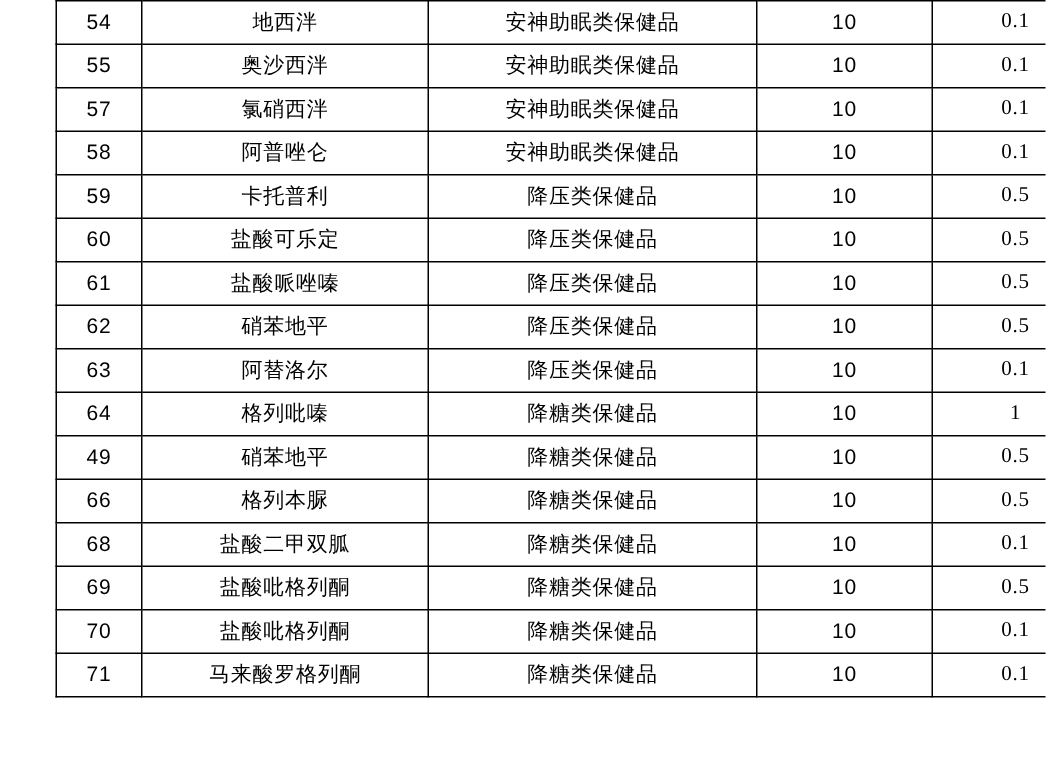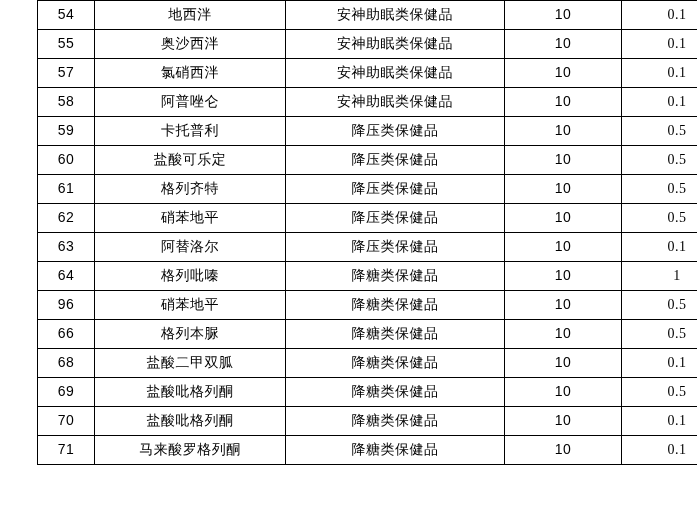--- a/index.html
+++ b/index.html
@@ -87,21 +87,21 @@
         </tr>
         <tr>
           <td class="c-index">60</td>
           <td class="c-name">盐酸可乐定</td>
           <td class="c-cat">降压类保健品</td>
           <td class="c-qty">10</td>
           <td class="c-val">0.5</td>
         </tr>
         <tr>
           <td class="c-index">61</td>
-          <td class="c-name">格列齐特</td>
+          <td class="c-name">盐酸哌唑嗪</td>
           <td class="c-cat">降压类保健品</td>
           <td class="c-qty">10</td>
           <td class="c-val">0.5</td>
         </tr>
         <tr>
           <td class="c-index">62</td>
           <td class="c-name">硝苯地平</td>
           <td class="c-cat">降压类保健品</td>
           <td class="c-qty">10</td>
           <td class="c-val">0.5</td>
@@ -114,21 +114,21 @@
           <td class="c-val">0.1</td>
         </tr>
         <tr>
           <td class="c-index">64</td>
           <td class="c-name">格列吡嗪</td>
           <td class="c-cat">降糖类保健品</td>
           <td class="c-qty">10</td>
           <td class="c-val">1</td>
         </tr>
         <tr>
-          <td class="c-index">96</td>
+          <td class="c-index">49</td>
           <td class="c-name">硝苯地平</td>
           <td class="c-cat">降糖类保健品</td>
           <td class="c-qty">10</td>
           <td class="c-val">0.5</td>
         </tr>
         <tr>
           <td class="c-index">66</td>
           <td class="c-name">格列本脲</td>
           <td class="c-cat">降糖类保健品</td>
           <td class="c-qty">10</td>

